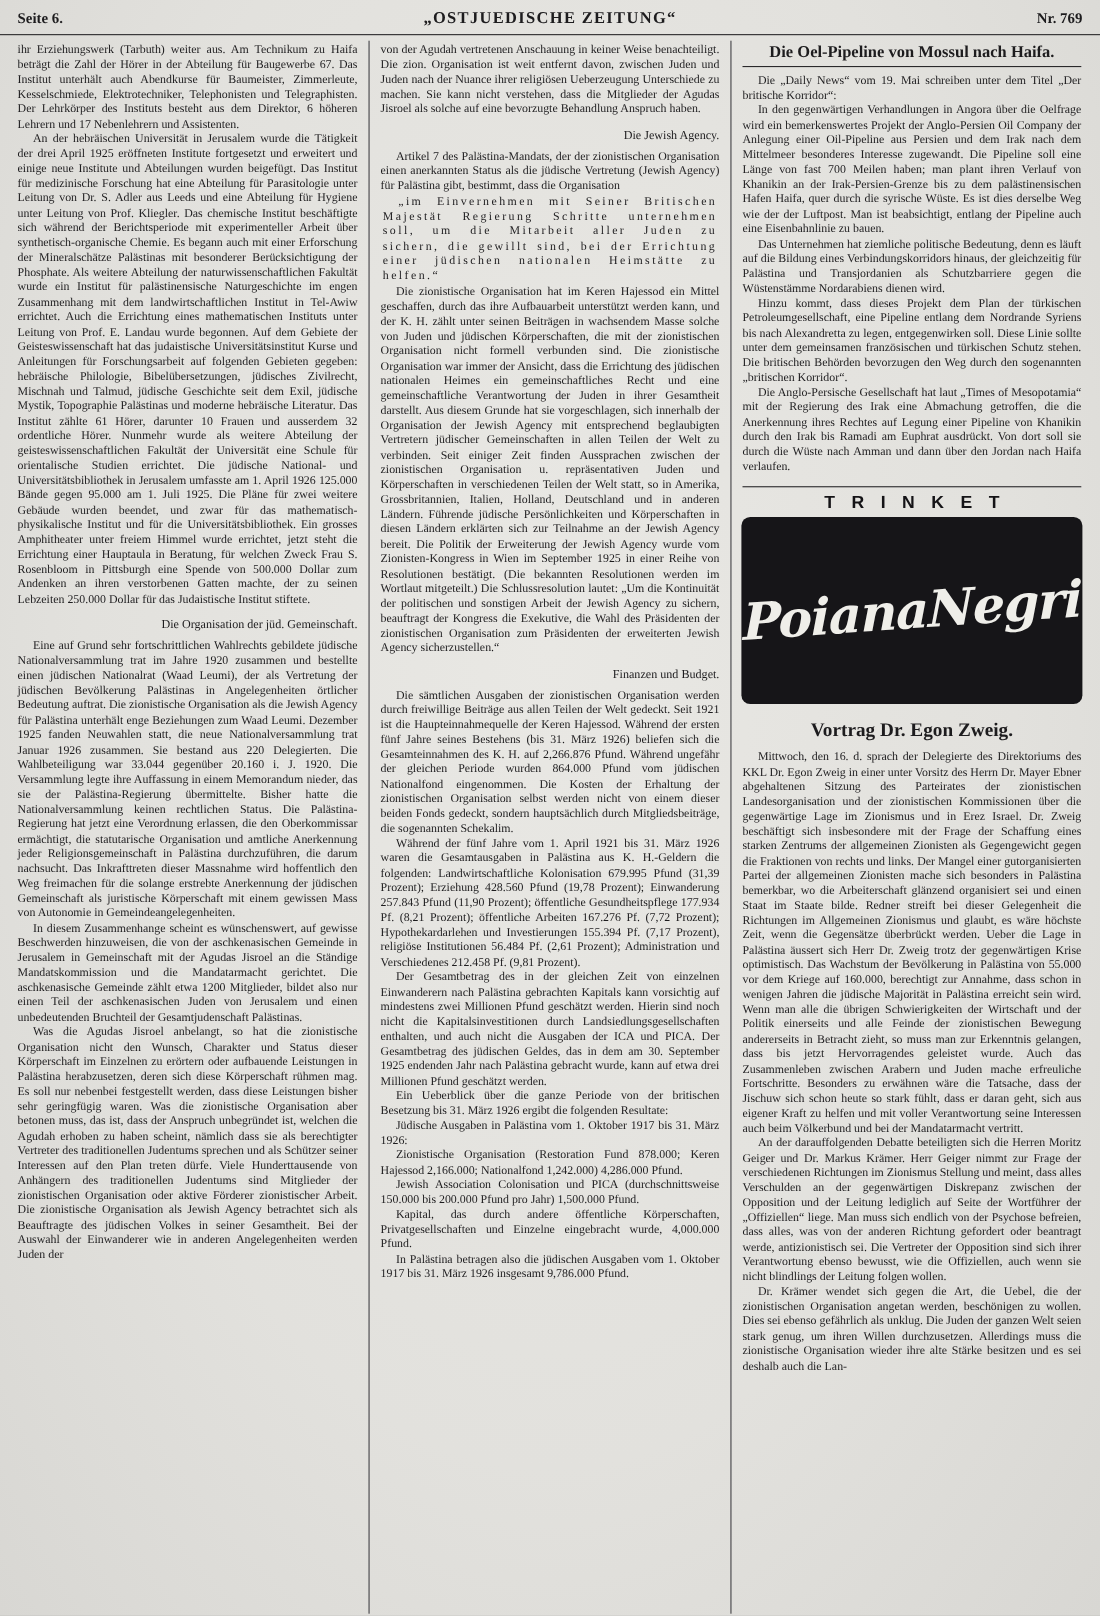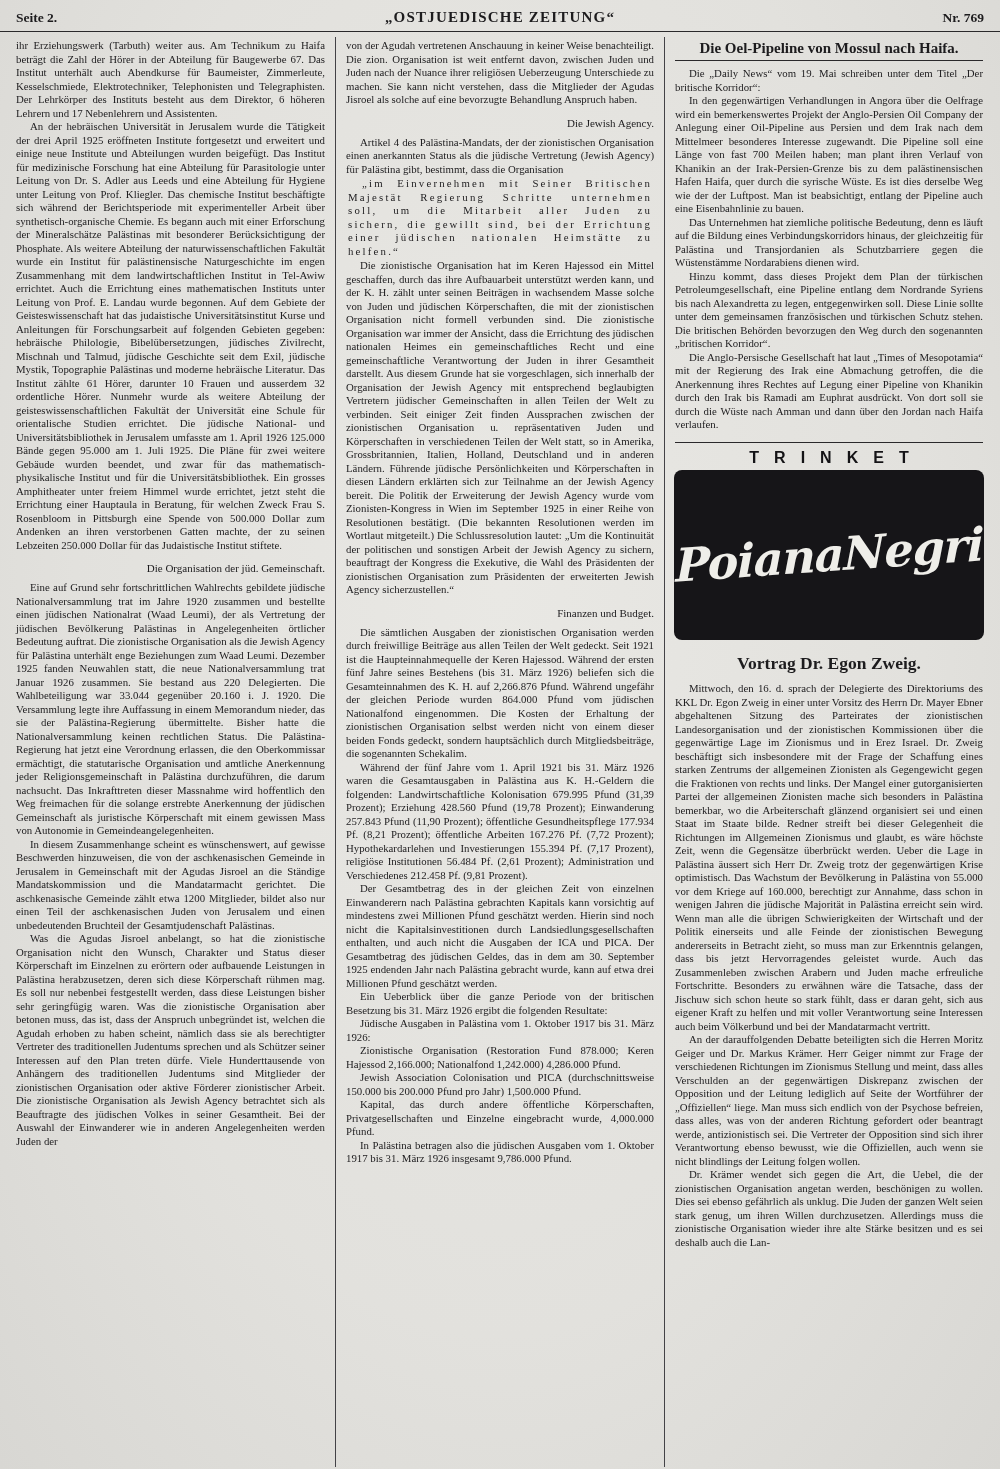--- a/index.html
+++ b/index.html
@@ -83,40 +83,40 @@
     letter-spacing:-1px;
     font-family:"DejaVu Serif","Liberation Serif",serif;
   }
 </style>
 </head>
 <body>
 
 <div class="page">
 
   <div class="masthead">
-    <div class="side left">Seite 2.</div>
+    <div class="side left">Seite 6.</div>
     <div class="title">„OSTJUEDISCHE ZEITUNG“</div>
     <div class="side right">Nr. 769</div>
   </div>
 
   <div class="columns">
 
     <div class="col">
       <p class="cont">ihr Erziehungswerk (Tarbuth) weiter aus. Am Technikum zu Haifa beträgt die Zahl der Hörer in der Abteilung für Baugewerbe 67. Das Institut unterhält auch Abendkurse für Baumeister, Zimmerleute, Kesselschmiede, Elektrotechniker, Telephonisten und Telegraphisten. Der Lehrkörper des Instituts besteht aus dem Direktor, 6 höheren Lehrern und 17 Nebenlehrern und Assistenten.</p>
       <p>An der hebräischen Universität in Jerusalem wurde die Tätigkeit der drei April 1925 eröffneten Institute fortgesetzt und erweitert und einige neue Institute und Abteilungen wurden beigefügt. Das Institut für medizinische Forschung hat eine Abteilung für Parasitologie unter Leitung von Dr. S. Adler aus Leeds und eine Abteilung für Hygiene unter Leitung von Prof. Kliegler. Das chemische Institut beschäftigte sich während der Berichtsperiode mit experimenteller Arbeit über synthetisch-organische Chemie. Es begann auch mit einer Erforschung der Mineralschätze Palästinas mit besonderer Berücksichtigung der Phosphate. Als weitere Abteilung der naturwissenschaftlichen Fakultät wurde ein Institut für palästinensische Naturgeschichte im engen Zusammenhang mit dem landwirtschaftlichen Institut in Tel-Awiw errichtet. Auch die Errichtung eines mathematischen Instituts unter Leitung von Prof. E. Landau wurde begonnen. Auf dem Gebiete der Geisteswissenschaft hat das judaistische Universitätsinstitut Kurse und Anleitungen für Forschungsarbeit auf folgenden Gebieten gegeben: hebräische Philologie, Bibelübersetzungen, jüdisches Zivilrecht, Mischnah und Talmud, jüdische Geschichte seit dem Exil, jüdische Mystik, Topographie Palästinas und moderne hebräische Literatur. Das Institut zählte 61 Hörer, darunter 10 Frauen und ausserdem 32 ordentliche Hörer. Nunmehr wurde als weitere Abteilung der geisteswissenschaftlichen Fakultät der Universität eine Schule für orientalische Studien errichtet. Die jüdische National- und Universitätsbibliothek in Jerusalem umfasste am 1. April 1926 125.000 Bände gegen 95.000 am 1. Juli 1925. Die Pläne für zwei weitere Gebäude wurden beendet, und zwar für das mathematisch-physikalische Institut und für die Universitätsbibliothek. Ein grosses Amphitheater unter freiem Himmel wurde errichtet, jetzt steht die Errichtung einer Hauptaula in Beratung, für welchen Zweck Frau S. Rosenbloom in Pittsburgh eine Spende von 500.000 Dollar zum Andenken an ihren verstorbenen Gatten machte, der zu seinen Lebzeiten 250.000 Dollar für das Judaistische Institut stiftete.</p>
       <div class="art-head">Die Organisation der jüd. Gemeinschaft.</div>
       <p>Eine auf Grund sehr fortschrittlichen Wahlrechts gebildete jüdische Nationalversammlung trat im Jahre 1920 zusammen und bestellte einen jüdischen Nationalrat (Waad Leumi), der als Vertretung der jüdischen Bevölkerung Palästinas in Angelegenheiten örtlicher Bedeutung auftrat. Die zionistische Organisation als die Jewish Agency für Palästina unterhält enge Beziehungen zum Waad Leumi. Dezember 1925 fanden Neuwahlen statt, die neue Nationalversammlung trat Januar 1926 zusammen. Sie bestand aus 220 Delegierten. Die Wahlbeteiligung war 33.044 gegenüber 20.160 i. J. 1920. Die Versammlung legte ihre Auffassung in einem Memorandum nieder, das sie der Palästina-Regierung übermittelte. Bisher hatte die Nationalversammlung keinen rechtlichen Status. Die Palästina-Regierung hat jetzt eine Verordnung erlassen, die den Oberkommissar ermächtigt, die statutarische Organisation und amtliche Anerkennung jeder Religionsgemeinschaft in Palästina durchzuführen, die darum nachsucht. Das Inkrafttreten dieser Massnahme wird hoffentlich den Weg freimachen für die solange erstrebte Anerkennung der jüdischen Gemeinschaft als juristische Körperschaft mit einem gewissen Mass von Autonomie in Gemeindeangelegenheiten.</p>
       <p>In diesem Zusammenhange scheint es wünschenswert, auf gewisse Beschwerden hinzuweisen, die von der aschkenasischen Gemeinde in Jerusalem in Gemeinschaft mit der Agudas Jisroel an die Ständige Mandatskommission und die Mandatarmacht gerichtet. Die aschkenasische Gemeinde zählt etwa 1200 Mitglieder, bildet also nur einen Teil der aschkenasischen Juden von Jerusalem und einen unbedeutenden Bruchteil der Gesamtjudenschaft Palästinas.</p>
       <p>Was die Agudas Jisroel anbelangt, so hat die zionistische Organisation nicht den Wunsch, Charakter und Status dieser Körperschaft im Einzelnen zu erörtern oder aufbauende Leistungen in Palästina herabzusetzen, deren sich diese Körperschaft rühmen mag. Es soll nur nebenbei festgestellt werden, dass diese Leistungen bisher sehr geringfügig waren. Was die zionistische Organisation aber betonen muss, das ist, dass der Anspruch unbegründet ist, welchen die Agudah erhoben zu haben scheint, nämlich dass sie als berechtigter Vertreter des traditionellen Judentums sprechen und als Schützer seiner Interessen auf den Plan treten dürfe. Viele Hunderttausende von Anhängern des traditionellen Judentums sind Mitglieder der zionistischen Organisation oder aktive Förderer zionistischer Arbeit. Die zionistische Organisation als Jewish Agency betrachtet sich als Beauftragte des jüdischen Volkes in seiner Gesamtheit. Bei der Auswahl der Einwanderer wie in anderen Angelegenheiten werden Juden der</p>
     </div>
 
     <div class="col">
       <p class="cont">von der Agudah vertretenen Anschauung in keiner Weise benachteiligt. Die zion. Organisation ist weit entfernt davon, zwischen Juden und Juden nach der Nuance ihrer religiösen Ueberzeugung Unterschiede zu machen. Sie kann nicht verstehen, dass die Mitglieder der Agudas Jisroel als solche auf eine bevorzugte Behandlung Anspruch haben.</p>
       <div class="art-head">Die Jewish Agency.</div>
-      <p>Artikel 4 des Palästina-Mandats, der der zionistischen Organisation einen anerkannten Status als die jüdische Vertretung (Jewish Agency) für Palästina gibt, bestimmt, dass die Organisation</p>
+      <p>Artikel 7 des Palästina-Mandats, der der zionistischen Organisation einen anerkannten Status als die jüdische Vertretung (Jewish Agency) für Palästina gibt, bestimmt, dass die Organisation</p>
       <p class="gesperrt">„im Einvernehmen mit Seiner Britischen Majestät Regierung Schritte unternehmen soll, um die Mitarbeit aller Juden zu sichern, die gewillt sind, bei der Errichtung einer jüdischen nationalen Heimstätte zu helfen.“</p>
       <p>Die zionistische Organisation hat im Keren Hajessod ein Mittel geschaffen, durch das ihre Aufbauarbeit unterstützt werden kann, und der K. H. zählt unter seinen Beiträgen in wachsendem Masse solche von Juden und jüdischen Körperschaften, die mit der zionistischen Organisation nicht formell verbunden sind. Die zionistische Organisation war immer der Ansicht, dass die Errichtung des jüdischen nationalen Heimes ein gemeinschaftliches Recht und eine gemeinschaftliche Verantwortung der Juden in ihrer Gesamtheit darstellt. Aus diesem Grunde hat sie vorgeschlagen, sich innerhalb der Organisation der Jewish Agency mit entsprechend beglaubigten Vertretern jüdischer Gemeinschaften in allen Teilen der Welt zu verbinden. Seit einiger Zeit finden Aussprachen zwischen der zionistischen Organisation u. repräsentativen Juden und Körperschaften in verschiedenen Teilen der Welt statt, so in Amerika, Grossbritannien, Italien, Holland, Deutschland und in anderen Ländern. Führende jüdische Persönlichkeiten und Körperschaften in diesen Ländern erklärten sich zur Teilnahme an der Jewish Agency bereit. Die Politik der Erweiterung der Jewish Agency wurde vom Zionisten-Kongress in Wien im September 1925 in einer Reihe von Resolutionen bestätigt. (Die bekannten Resolutionen werden im Wortlaut mitgeteilt.) Die Schlussresolution lautet: „Um die Kontinuität der politischen und sonstigen Arbeit der Jewish Agency zu sichern, beauftragt der Kongress die Exekutive, die Wahl des Präsidenten der zionistischen Organisation zum Präsidenten der erweiterten Jewish Agency sicherzustellen.“</p>
       <div class="art-head">Finanzen und Budget.</div>
       <p>Die sämtlichen Ausgaben der zionistischen Organisation werden durch freiwillige Beiträge aus allen Teilen der Welt gedeckt. Seit 1921 ist die Haupteinnahmequelle der Keren Hajessod. Während der ersten fünf Jahre seines Bestehens (bis 31. März 1926) beliefen sich die Gesamteinnahmen des K. H. auf 2,266.876 Pfund. Während ungefähr der gleichen Periode wurden 864.000 Pfund vom jüdischen Nationalfond eingenommen. Die Kosten der Erhaltung der zionistischen Organisation selbst werden nicht von einem dieser beiden Fonds gedeckt, sondern hauptsächlich durch Mitgliedsbeiträge, die sogenannten Schekalim.</p>
       <p>Während der fünf Jahre vom 1. April 1921 bis 31. März 1926 waren die Gesamtausgaben in Palästina aus K. H.-Geldern die folgenden: Landwirtschaftliche Kolonisation 679.995 Pfund (31,39 Prozent); Erziehung 428.560 Pfund (19,78 Prozent); Einwanderung 257.843 Pfund (11,90 Prozent); öffentliche Gesundheitspflege 177.934 Pf. (8,21 Prozent); öffentliche Arbeiten 167.276 Pf. (7,72 Prozent); Hypothekardarlehen und Investierungen 155.394 Pf. (7,17 Prozent), religiöse Institutionen 56.484 Pf. (2,61 Prozent); Administration und Verschiedenes 212.458 Pf. (9,81 Prozent).</p>
       <p>Der Gesamtbetrag des in der gleichen Zeit von einzelnen Einwanderern nach Palästina gebrachten Kapitals kann vorsichtig auf mindestens zwei Millionen Pfund geschätzt werden. Hierin sind noch nicht die Kapitalsinvestitionen durch Landsiedlungsgesellschaften enthalten, und auch nicht die Ausgaben der ICA und PICA. Der Gesamtbetrag des jüdischen Geldes, das in dem am 30. September 1925 endenden Jahr nach Palästina gebracht wurde, kann auf etwa drei Millionen Pfund geschätzt werden.</p>
       <p>Ein Ueberblick über die ganze Periode von der britischen Besetzung bis 31. März 1926 ergibt die folgenden Resultate:</p>
       <p>Jüdische Ausgaben in Palästina vom 1. Oktober 1917 bis 31. März 1926:</p>
       <p>Zionistische Organisation (Restoration Fund 878.000; Keren Hajessod 2,166.000; Nationalfond 1,242.000) 4,286.000 Pfund.</p>
       <p>Jewish Association Colonisation und PICA (durchschnittsweise 150.000 bis 200.000 Pfund pro Jahr) 1,500.000 Pfund.</p>

